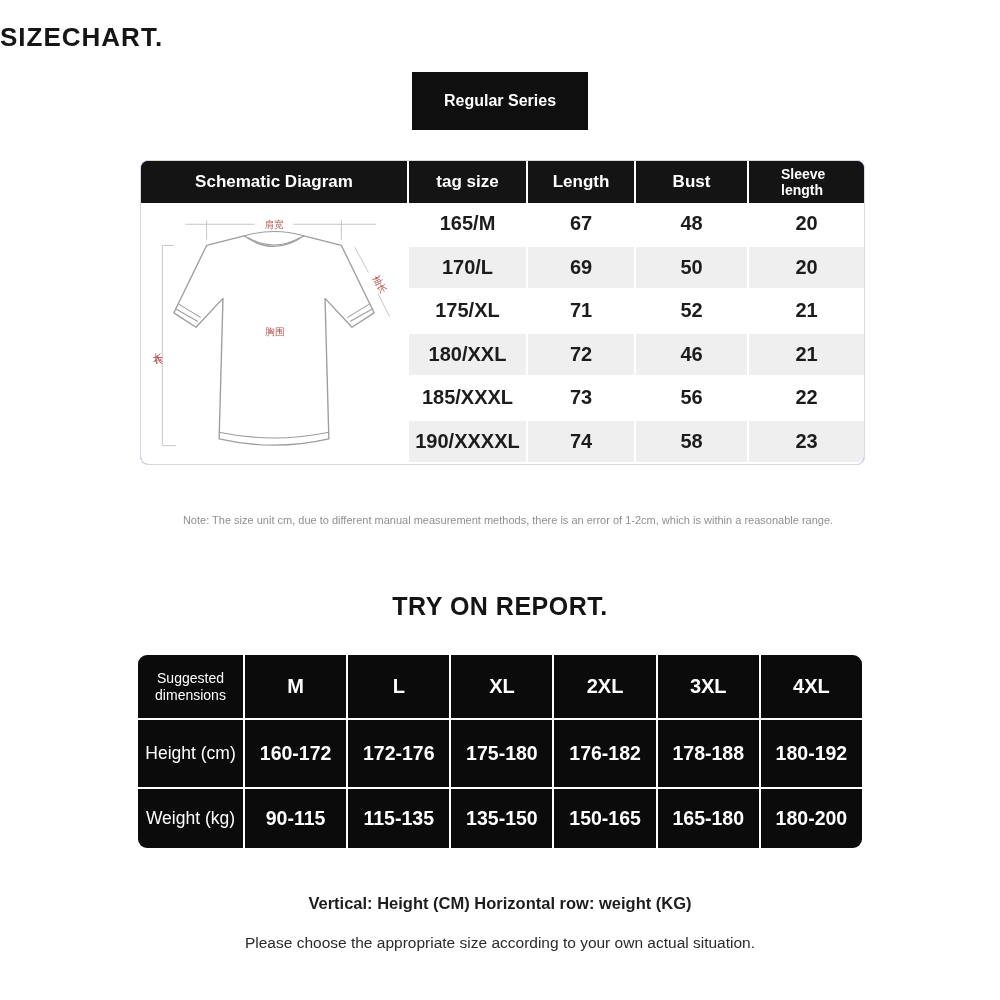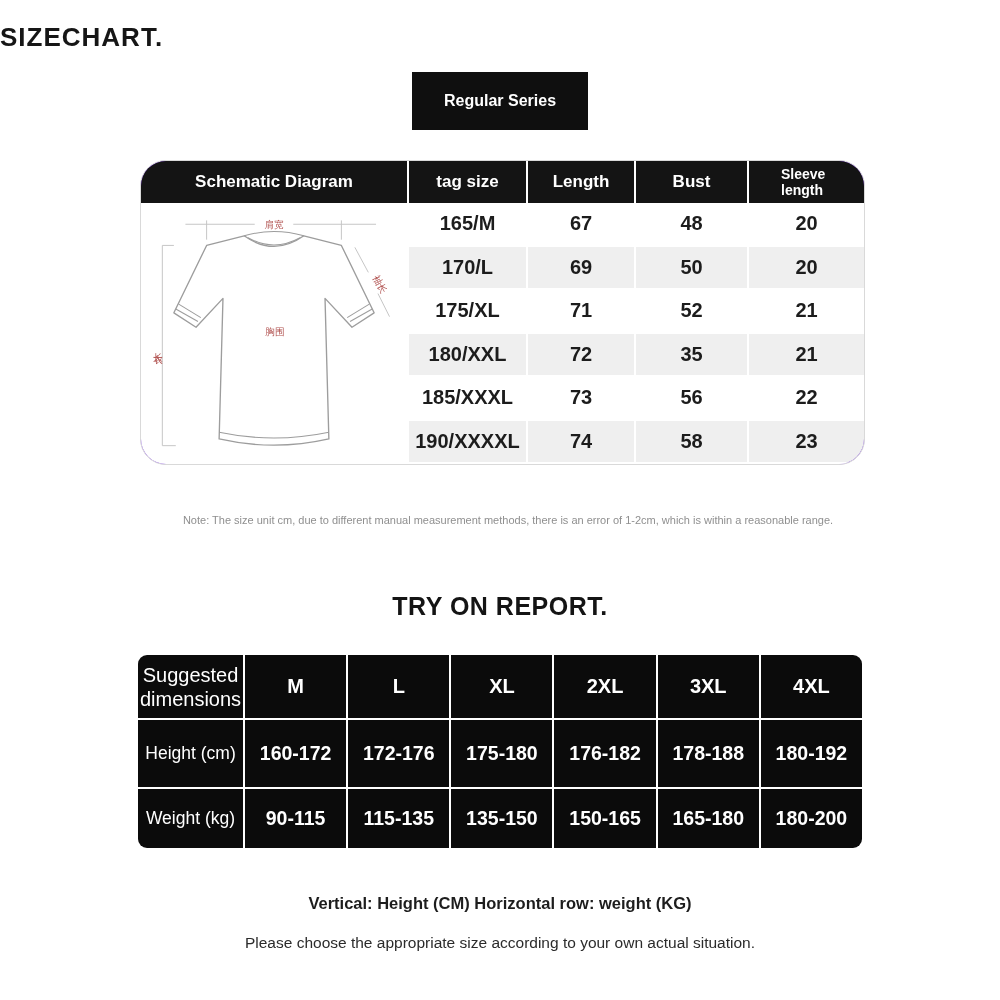--- a/index.html
+++ b/index.html
@@ -8,21 +8,21 @@
 
   .page-title{position:absolute;top:22px;left:0;width:100%;
     font-size:26px;font-weight:700;letter-spacing:1px;color:#161616;margin:0;}
 
   .series-badge{position:absolute;top:72px;left:50%;transform:translateX(-50%);
     width:176px;height:58px;background:#0f0f0f;color:#fff;display:flex;
     align-items:center;justify-content:center;font-size:16px;font-weight:700;}
 
   
   .size-table{position:absolute;left:140px;top:160px;width:725px;height:305px;
-    border:1px solid #d9d9d9;border-radius:26px;overflow:hidden;background:#6d28d9;
+    border:1px solid #d9d9d9;border-radius:8px;overflow:hidden;background:#6d28d9;
     display:grid;grid-template-columns:268px 119px 108px 113px 1fr;
     grid-template-rows:42px repeat(6,1fr);box-sizing:border-box;}
   .st-h{background:#141414;color:#fff;display:flex;align-items:center;justify-content:center;
     font-size:17px;font-weight:600;border-right:2px solid #fff;}
   .st-h.small{font-size:14px;}
   .st-h.last{border-right:none;padding-left:32px;}
   .diagram-cell{grid-column:1;grid-row:2/8;background:#fff;border-right:2px solid #fff;
     display:flex;align-items:center;justify-content:center;}
   .c{display:flex;align-items:center;justify-content:center;font-size:20px;font-weight:600;
     color:#1c1c1c;border-right:2px solid #fff;border-bottom:2px solid #fff;}
@@ -35,21 +35,21 @@
 
   .tryon-title{position:absolute;top:592px;left:0;width:100%;text-align:center;
     font-size:25px;font-weight:800;letter-spacing:.5px;color:#141414;margin:0;}
 
   
   .try-table{position:absolute;left:138px;top:655px;width:724px;height:193px;
     display:grid;grid-template-columns:105px repeat(6,1fr);grid-template-rows:63px 67px 1fr;
     gap:2px;background:#ffffff;border-radius:9px;overflow:hidden;}
   .tt{background:#0b0b0b;color:#fff;display:flex;align-items:center;justify-content:center;
     text-align:center;}
-  .tt.corner{font-size:20px;line-height:1.2;padding:0 0;}
+  .tt.corner{font-size:14px;line-height:1.2;padding:0 0;}
   .tt.colh{font-size:20px;font-weight:600;}
   .tt.rowh{font-size:17.5px;}
   .tt.val{font-size:19.5px;font-weight:600;}
 
   .footer{position:absolute;top:876px;left:0;width:100%;text-align:center;color:#2b2b2b;}
   .footer p{margin:16px;line-height:23px;font-size:15.5px;}
   .footer .f1{font-weight:700;font-size:16.5px;color:#1d1d1d;}
 
   .tshirt-svg text{font-family:"DejaVu Sans",sans-serif;}
 </style>
@@ -118,21 +118,21 @@
     <div class="c r-even">50</div>
     <div class="c r-even lastcol">20</div>
 
     <div class="c r-odd">175/XL</div>
     <div class="c r-odd">71</div>
     <div class="c r-odd">52</div>
     <div class="c r-odd lastcol">21</div>
 
     <div class="c r-even">180/XXL</div>
     <div class="c r-even">72</div>
-    <div class="c r-even">35</div>
+    <div class="c r-even">46</div>
     <div class="c r-even lastcol">21</div>
 
     <div class="c r-odd">185/XXXL</div>
     <div class="c r-odd">73</div>
     <div class="c r-odd">56</div>
     <div class="c r-odd lastcol">22</div>
 
     <div class="c r-even">190/XXXXL</div>
     <div class="c r-even">74</div>
     <div class="c r-even">58</div>

